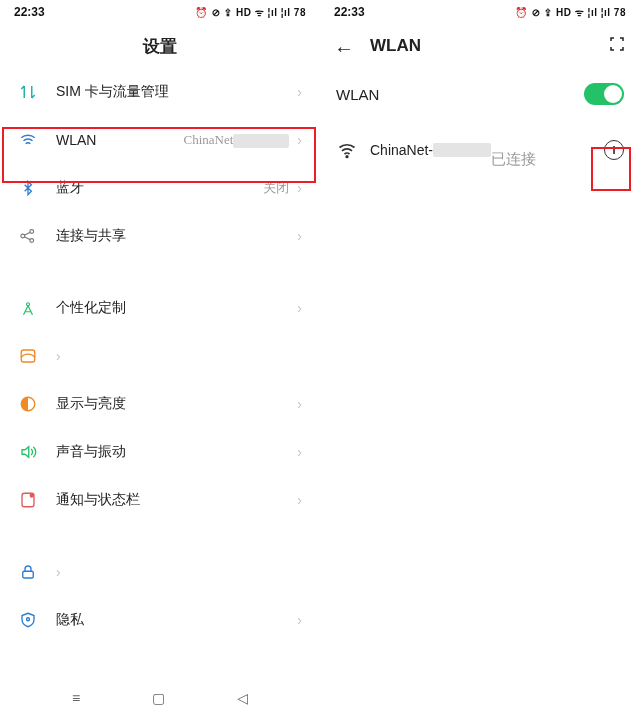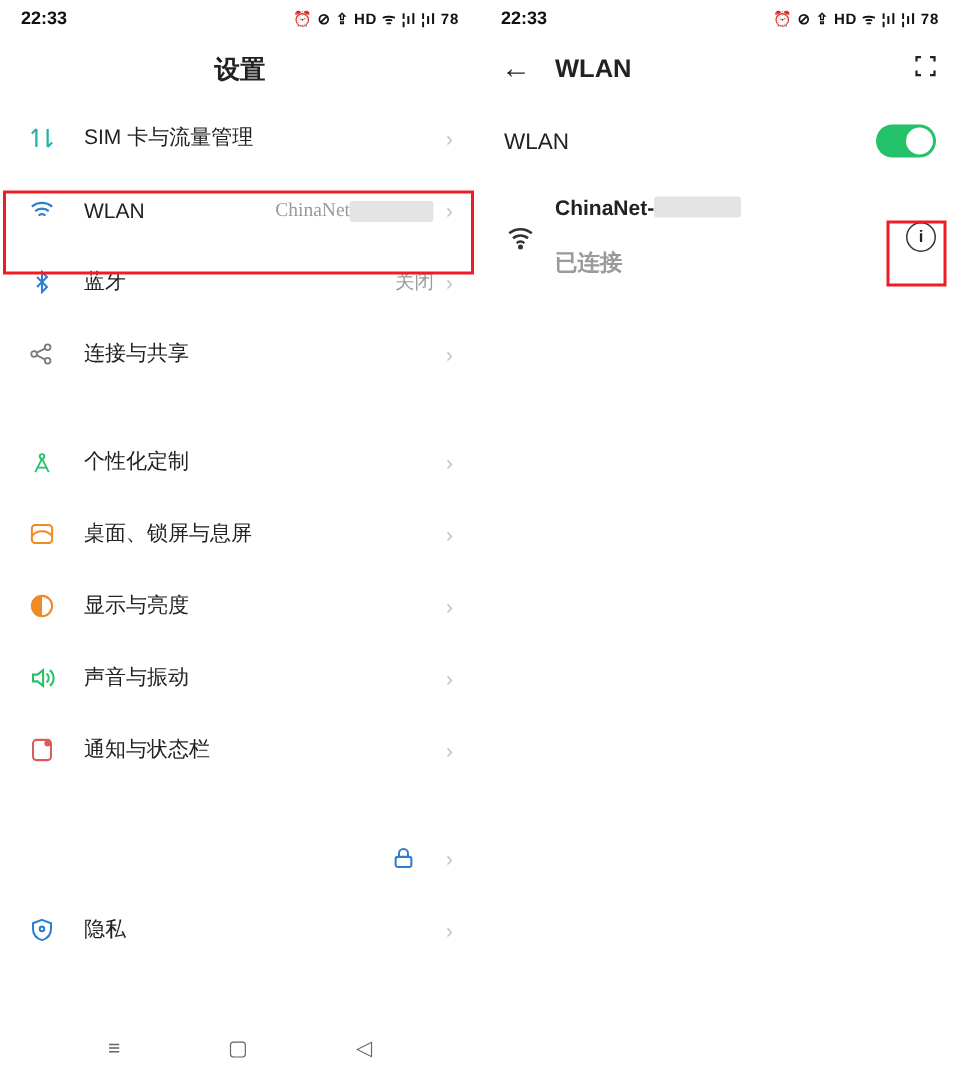--- a/index.html
+++ b/index.html
@@ -41,21 +41,20 @@
   .title-text { font-size: 17px; font-weight: 600; }
   .back-arrow { font-size: 20px; margin-right: 16px; }
   .scan-icon { position: absolute; right: 14px; font-size: 16px; }
   .list { flex: 1; overflow: hidden; }
   .row {
     height: 48px;
     display: flex;
     align-items: center;
     padding: 0 18px;
     position: relative;
-    justify-content: flex-end;
   }
   .row .icon {
     width: 20px;
     height: 20px;
     display: flex;
     align-items: center;
     justify-content: center;
     margin-right: 18px;
     font-size: 16px;
   }
@@ -80,21 +79,21 @@
     position: relative;
   }
   .toggle::after {
     content: ""; position: absolute; right: 2px; top: 2px;
     width: 18px; height: 18px; border-radius: 50%; background: #fff;
   }
   .net-row {
     display: flex; align-items: center; padding: 10px 16px;
   }
   .net-row .icon { width: 22px; display:flex; align-items:center; justify-content:center; margin-right: 12px; }
-  .net-main { flex: 1; display:flex; flex-direction:column;font-weight:bold; }
+  .net-main { flex: 1; display:flex; flex-direction:row; }
   .net-name { font-size: 14px; color:#222; display:flex; align-items:center; gap:0; }
   .net-sub { font-size: 15px; color:#9a9a9a; margin-top:20px; }
   .info-circle {
     width: 20px; height: 20px; border: 1.5px solid #333; border-radius: 50%;
     display:flex; align-items:center; justify-content:center;
     font-size: 11px; font-weight: 600;
   }
   .navbar {
     position: absolute; bottom: 6px; left: 0; right: 0;
     height: 32px;
@@ -176,21 +175,20 @@
       <span class="chev">›</span>
     </div>
 
     <div class="row">
       <span class="icon" style="color:#f08a24">
         <svg width="18" height="18" viewBox="0 0 24 24" fill="none" stroke="currentColor" stroke-width="1.8">
             <rect x="3" y="4" width="18" height="16" rx="3"></rect>
             <path d="M3 14c4-6 14-6 18 0"></path>
           </svg>
       </span>
-      <span class="label">桌面、锁屏与息屏</span>
       <span class="chev">›</span>
     </div>
 
     <div class="row">
       <span class="icon" style="color:#f08a24">
         <svg width="18" height="18" viewBox="0 0 24 24" fill="none" stroke="currentColor" stroke-width="1.8">
             <circle cx="12" cy="12" r="9"></circle>
             <path d="M12 3a9 9 0 000 18z" fill="currentColor" stroke="none"></path>
           </svg>
       </span>

